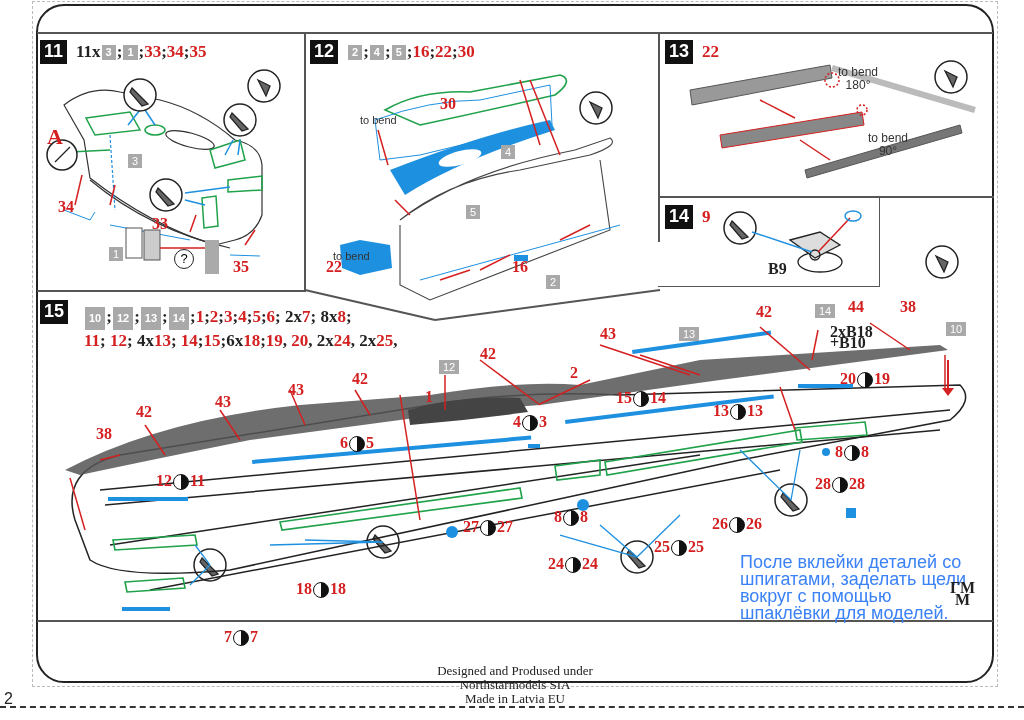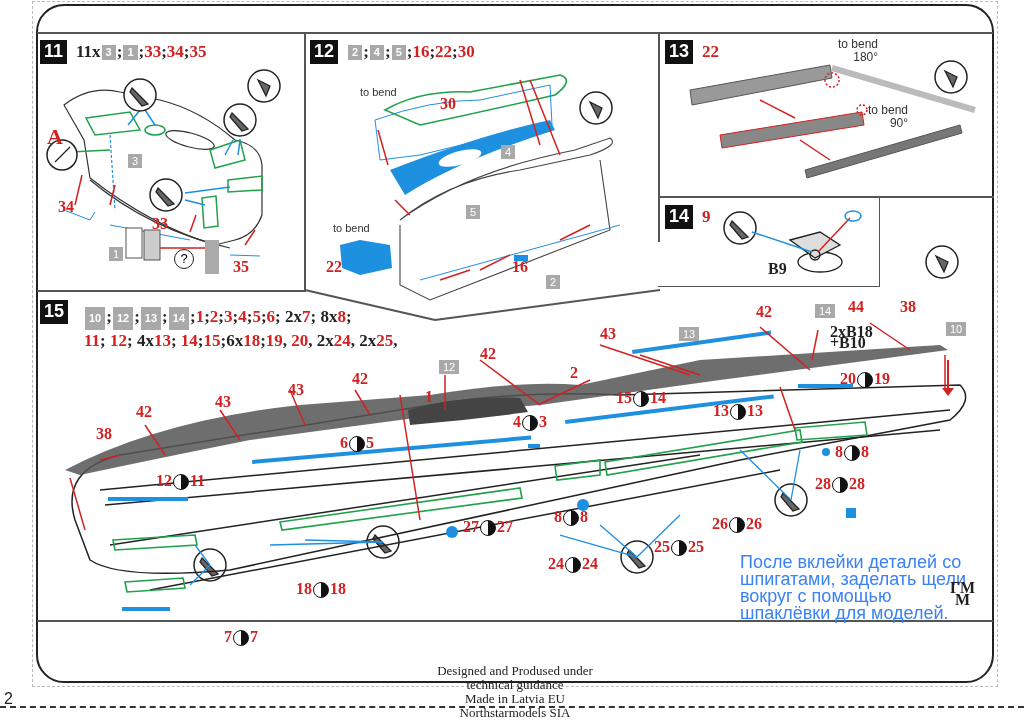--- a/index.html
+++ b/index.html
@@ -10,21 +10,21 @@
   .vline { position:absolute; background:#555; }
   .bottom-dash { position:absolute; left:0; top:706px; width:1024px; height:0; border-top:2px dashed #333; }
   .page-num { position:absolute; left:4px; top:690px; font-family:"Liberation Sans", sans-serif; font-size:16px; color:#222; }
   .step { position:absolute; display:flex; align-items:center; gap:4px; font-weight:bold; font-size:17px; line-height:1.2; }
   .stepnum { background:#111; color:#fff; font-family:"Liberation Sans", sans-serif; font-weight:bold; font-size:18px; padding:1px 4px; margin-right:5px; }
   .ref-box { display:inline-block; background:#a9a9a9; color:#fff; font-family:"Liberation Sans", sans-serif; font-size:11px; padding:1px 4px; margin:0 1px; vertical-align:middle; }
   .red { color:#d42020; }
   .blk { color:#222; }
   .parts-list { position:absolute; font-weight:bold; font-size:17px; line-height:21px; }
   .lbl { position:absolute; font-weight:bold; color:#d42020; font-size:16px; }
-  .sans-lbl { position:absolute; font-family:"Liberation Sans", sans-serif; font-size:11px; color:#333; text-align:right; line-height:13px; }
+  .sans-lbl { position:absolute; font-family:"Liberation Sans", sans-serif; font-size:11px; color:#333; text-align:center; line-height:13px;margin-top:28px; }
   .green-note { position:absolute; left:740px; top:554px; width:230px; font-family:"Liberation Sans", sans-serif; color:#3b82f6; font-size:18px; line-height:17px; }
   .gm-logo { position:absolute; left:950px; top:582px; font-weight:bold; font-size:16px; line-height:12px; color:#222; text-align:center; }
   .footer { position:absolute; left:360px; top:624px; width:310px; text-align:center; font-family:"Liberation Serif", serif; font-size:13px; line-height:14px; color:#222;margin-top:40px; }
   .footer .url { font-family:"Liberation Sans", sans-serif; font-weight:bold; font-size:10px; letter-spacing:0.5px; }
   .yin { display:inline-block; width:14px; height:14px; border-radius:50%; border:1px solid #111; background:linear-gradient(90deg,#fff 50%,#111 50%); vertical-align:middle; margin:0 1px; }
   svg { position:absolute; left:0; top:0; }
   .ico { position:absolute; }
 </style>
 </head>
 <body>
@@ -302,19 +302,18 @@
 <div class="lbl pair" style="left:186px;top:628px;margin-left:38px;"><span>7</span><span class="yin"></span><span>7</span></div>
 
 <div class="green-note">После вклейки деталей со шпигатами, заделать щели вокруг с помощью шпаклёвки для моделей.</div>
 <div class="gm-logo">
   <div>ГМ</div>
   <div>М</div>
 </div>
 
 <div class="footer">
   <div>Designed and Prodused under</div>
-  <div>technical guidance</div>
+  <div>Northstarmodels SIA</div>
   <div>Made in Latvia EU</div>
-  <div>Northstarmodels SIA</div>
 </div>
 
 <div class="page-num">2</div>
 <div class="bottom-dash"></div>
 
 </body></html>

